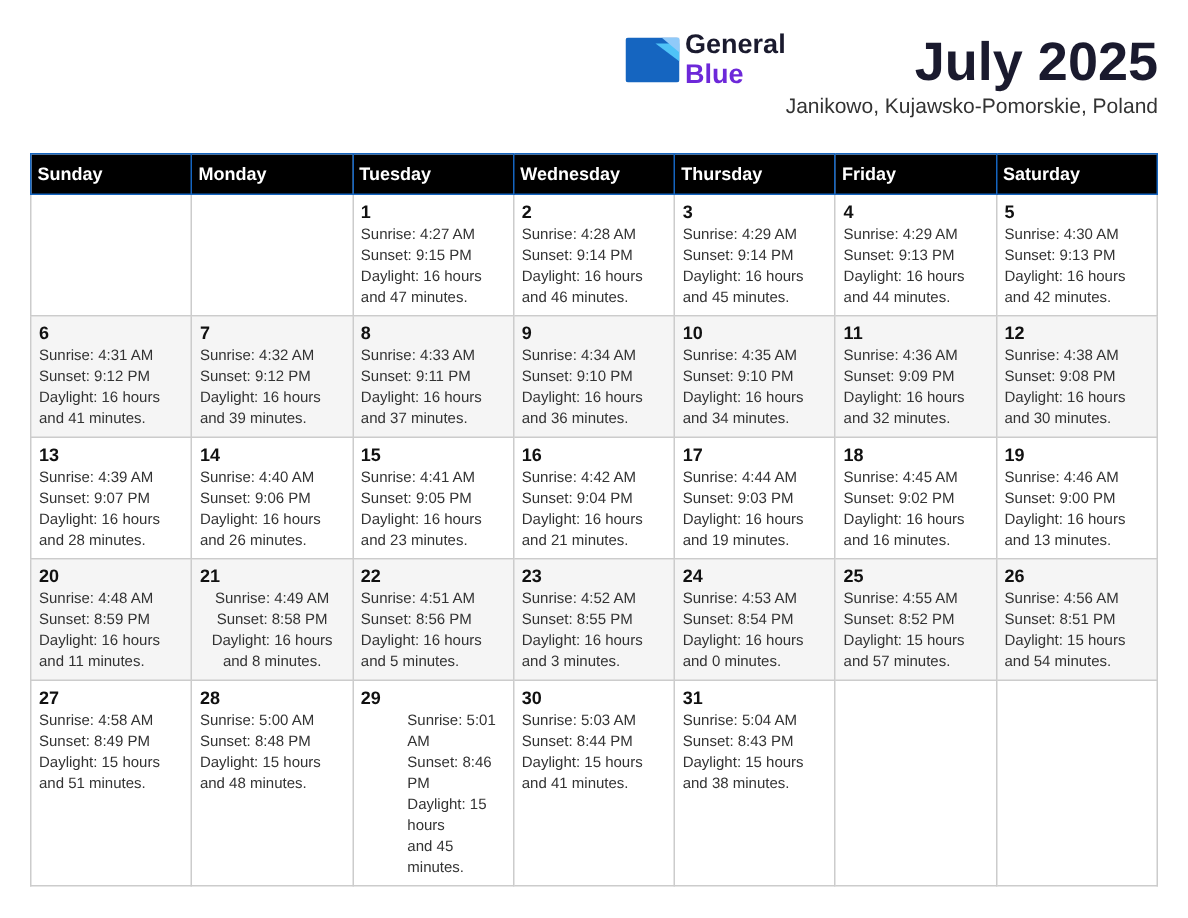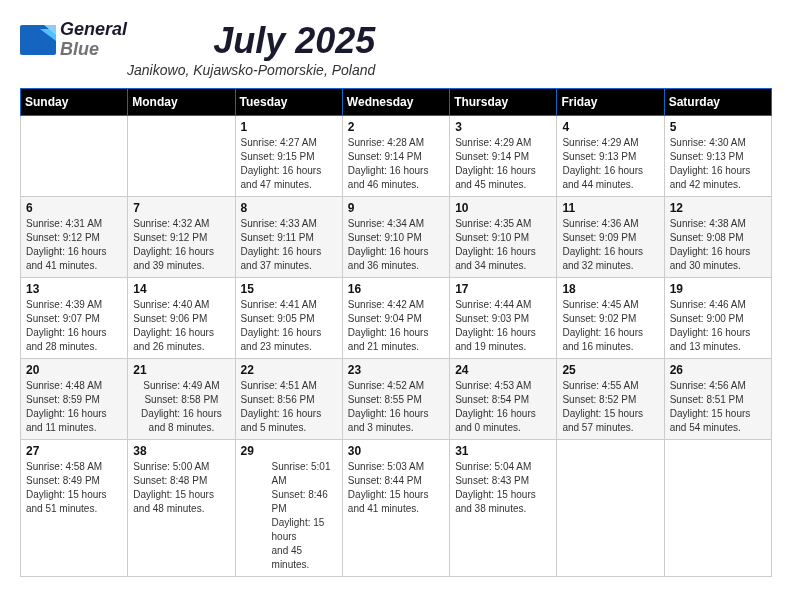--- a/index.html
+++ b/index.html
@@ -5,24 +5,23 @@
     * { box-sizing: border-box; margin: 0; padding: 0; }
     body {
       font-family: Arial, sans-serif;
       background: #fff;
       width: 792px;
       min-height: 612px;
       padding: 20px;
     }
     .header {
       display: flex;
-      justify-content: flex-start;
+      justify-content: flex-end;
       align-items: flex-start;
-      margin-bottom: 10px;
-      font-style: italic;
+      margin-bottom: 24px;
     }
     .logo {
       display: flex;
       align-items: center;
     }
     .logo-text {
       font-size: 18px;
       font-weight: bold;
       color: #1a1a2e;
       line-height: 1.1;
@@ -89,21 +88,21 @@
 
 <div class="header">
   <div class="logo">
     <svg class="logo-icon" viewBox="0 0 36 30" xmlns="http://www.w3.org/2000/svg">
       <rect x="0" y="0" width="36" height="30" fill="#1565c0" rx="2"></rect>
       <polygon points="20,4 36,4 36,16" fill="#4fc3f7"></polygon>
       <polygon points="24,0 36,0 36,10" fill="#90caf9"></polygon>
     </svg>
     <div class="logo-text">
       <div>General</div>
-      <div style="color:#737373;">Blue</div>
+      <div style="color:#6d28d9;">Blue</div>
     </div>
   </div>
   <div class="title-block">
     <div class="month-title">July 2025</div>
     <div class="subtitle">Janikowo, Kujawsko-Pomorskie, Poland</div>
   </div>
 </div>
 
 <table>
   <thead>
@@ -312,21 +311,21 @@
       </tr>
       <tr>
         <td>
           <div class="day-num">27</div>
           <div class="day-info" style="white-space: pre-line;">Sunrise: 4:58 AM
 Sunset: 8:49 PM
 Daylight: 15 hours
 and 51 minutes.</div>
         </td>
         <td>
-          <div class="day-num">38</div>
+          <div class="day-num">28</div>
           <div class="day-info" style="white-space: pre-line;">Sunrise: 5:00 AM
 Sunset: 8:48 PM
 Daylight: 15 hours
 and 48 minutes.</div>
         </td>
         <td>
           <div class="day-num">29</div>
           <div class="day-info" style="white-space: pre-line; margin-left: 31px;">Sunrise: 5:01 AM
 Sunset: 8:46 PM
 Daylight: 15 hours

